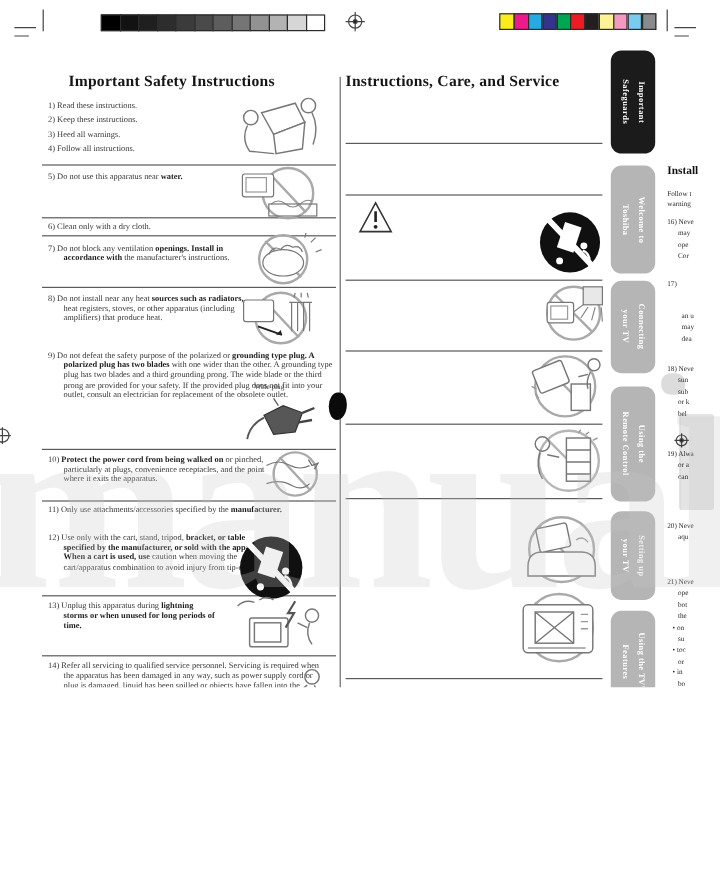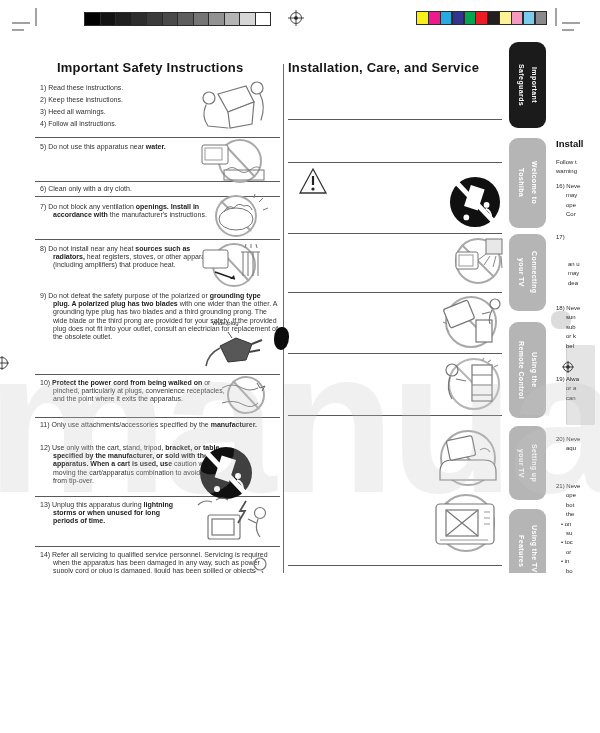--- a/index.html
+++ b/index.html
@@ -1,17 +1,17 @@
 <!DOCTYPE html>
 <html><head>
 <meta charset="utf-8">
 <style>
   html,body{margin:0;padding:0;background:#fff;}
   #page{position:relative;width:600px;height:573px;background:#ffffff;overflow:hidden;
-        font-family:Liberation Sans, sans-serif;color:#2b2b2b;}
+        font-family:Liberation Serif, serif;color:#2b2b2b;}
   .abs{position:absolute;}
   
   .h1{font-size:13px;font-weight:bold;color:#151515;letter-spacing:.2px;}
   
   .item{position:absolute;font-size:7px;line-height:8.2px;color:#333;
         padding-left:13px;text-indent:-13px;}
   .item b{color:#1c1c1c;}
   .hr{position:absolute;height:1px;background:#5a5a5a;}
   .vr{position:absolute;width:1px;background:#6a6a6a;}
   
@@ -227,21 +227,21 @@
     <div>QUALIFIED</div>
       <div>SERVICE</div>
       <div>TECHNICIAN</div>
   </div>
 
   <svg class="sketch" style="left:56px;top:626px;" width="26" height="24" viewBox="0 0 26 24">
     <path d="M13 2 L25 22 H1 Z" fill="none" stroke="#222" stroke-width="1.4"></path>
     <path d="M14 6 l-4 7 h4 l-5 9 l8 -10 h-4 l4 -6 z" fill="#222"></path>
   </svg>
 
-  <div class="abs h1" style="left:288px;top:60px;">Installation, Care, and Service</div>
+  <div class="abs h1" style="left:288px;top:60px;">Instructions, Care, and Service</div>
   <div class="hr" style="left:288px;top:119px;width:214px;"></div>
   <div class="hr" style="left:288px;top:162px;width:214px;"></div>
   <div class="hr" style="left:288px;top:233px;width:214px;"></div>
   <div class="hr" style="left:288px;top:292px;width:214px;"></div>
   <div class="hr" style="left:288px;top:353px;width:214px;"></div>
   <div class="hr" style="left:288px;top:415px;width:214px;"></div>
   <div class="hr" style="left:288px;top:565px;width:214px;"></div>
   <div class="hr" style="left:288px;top:598px;width:214px;"></div>
   <div class="hr" style="left:288px;top:660px;width:214px;"></div>
 

